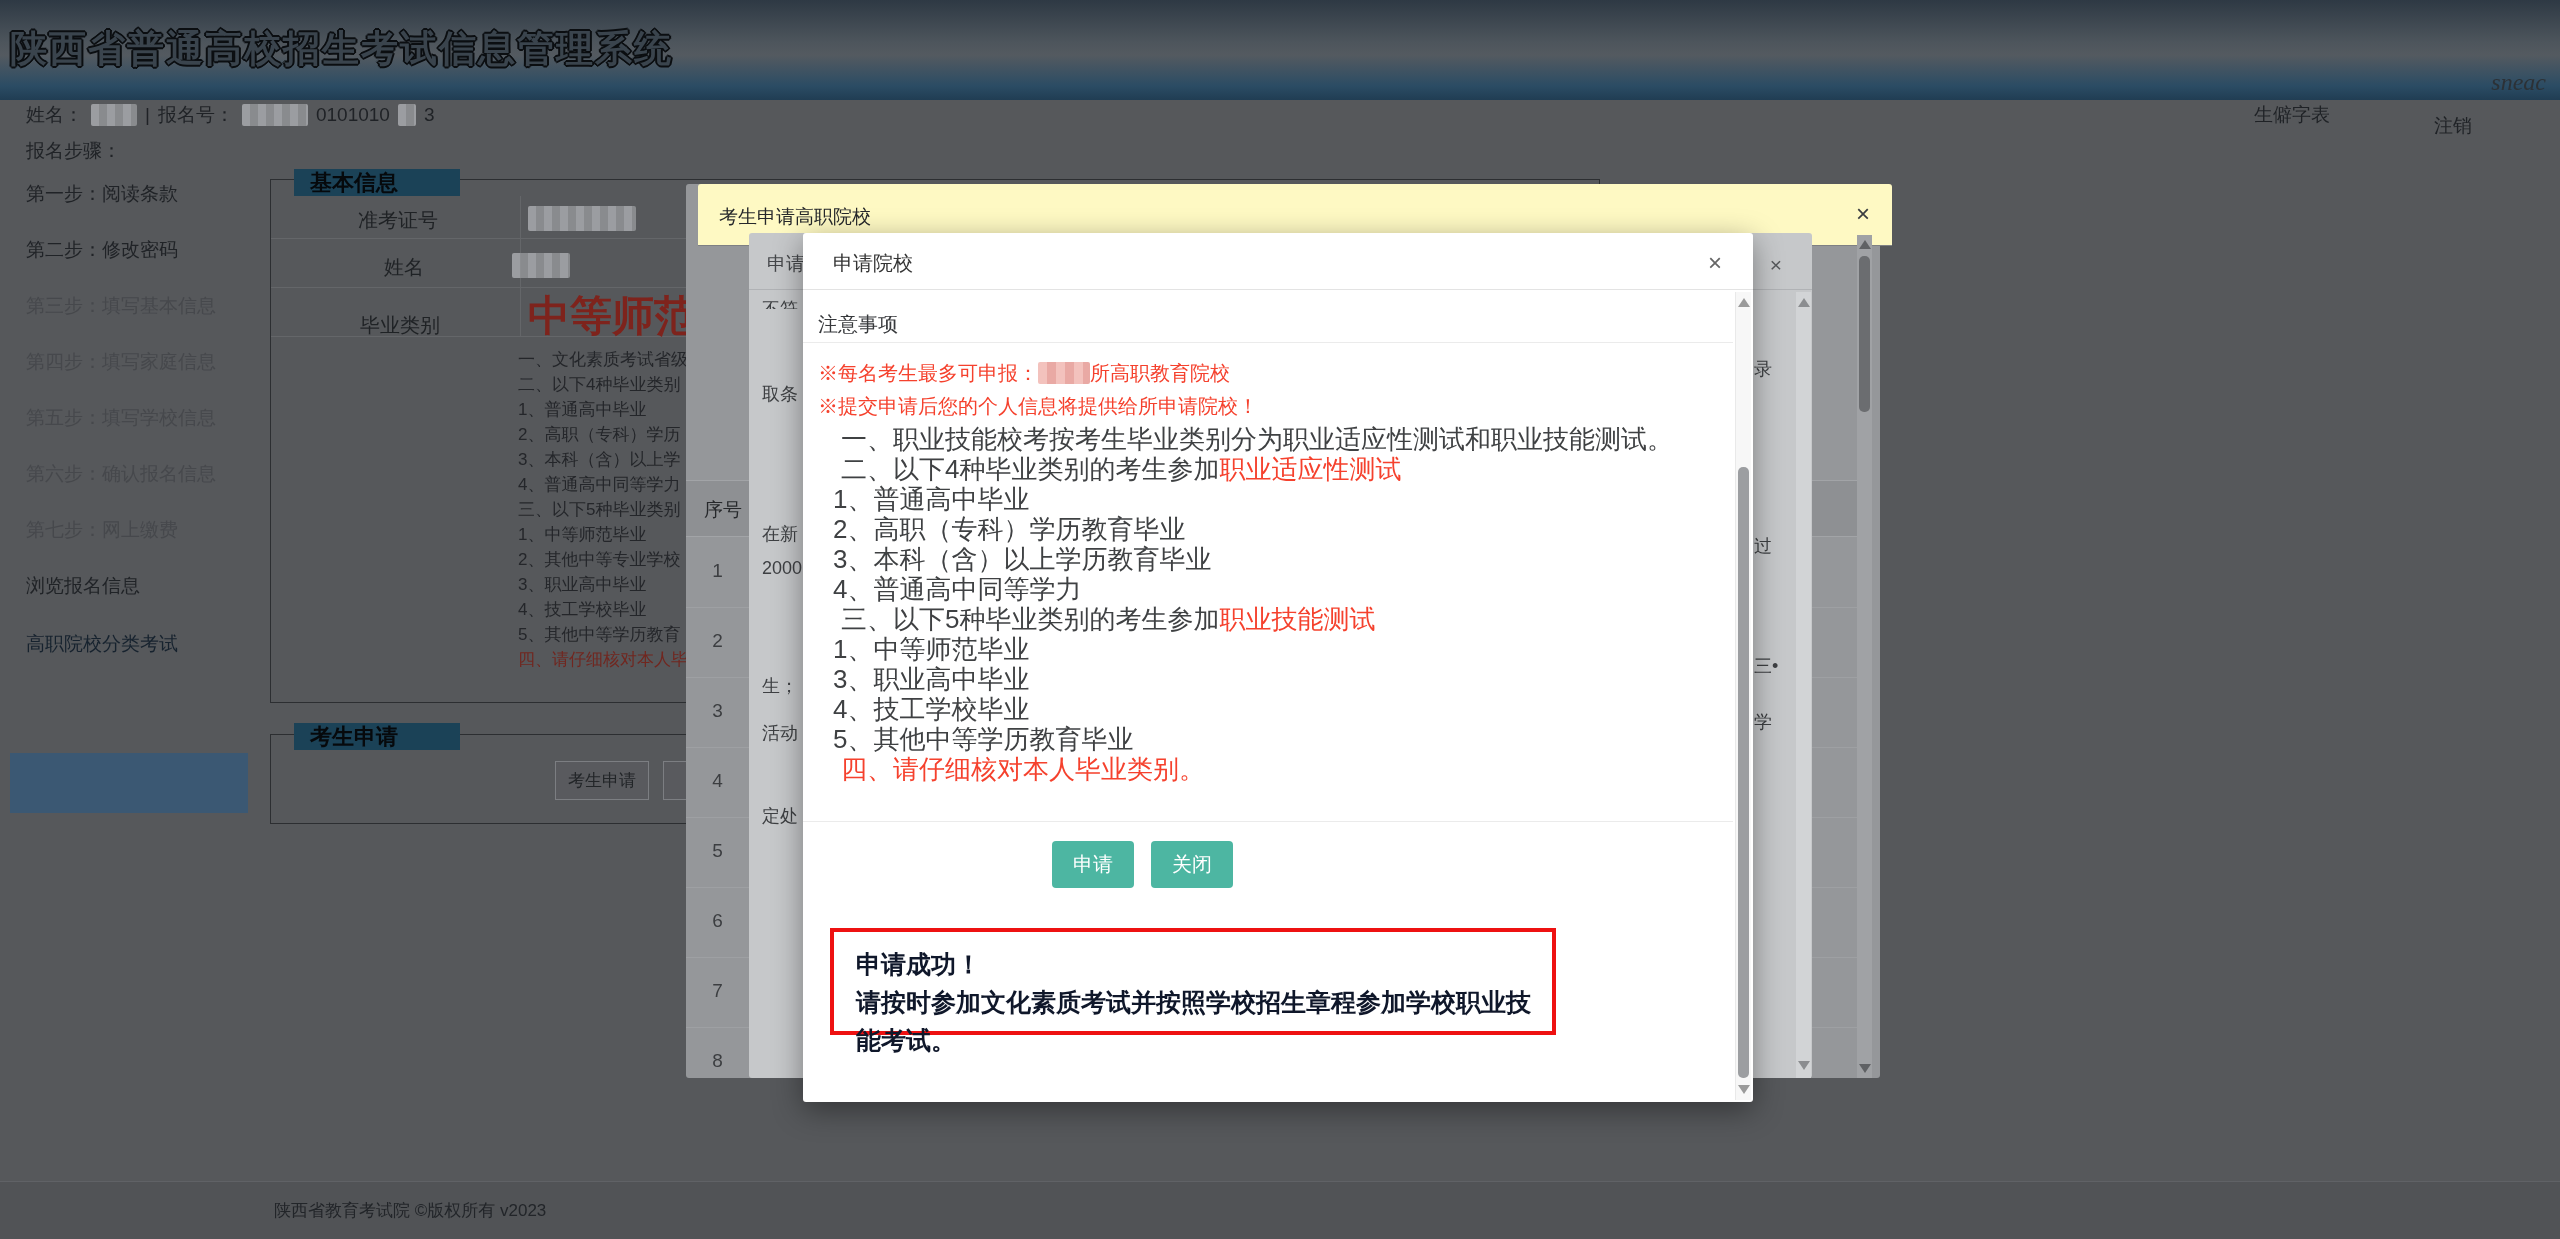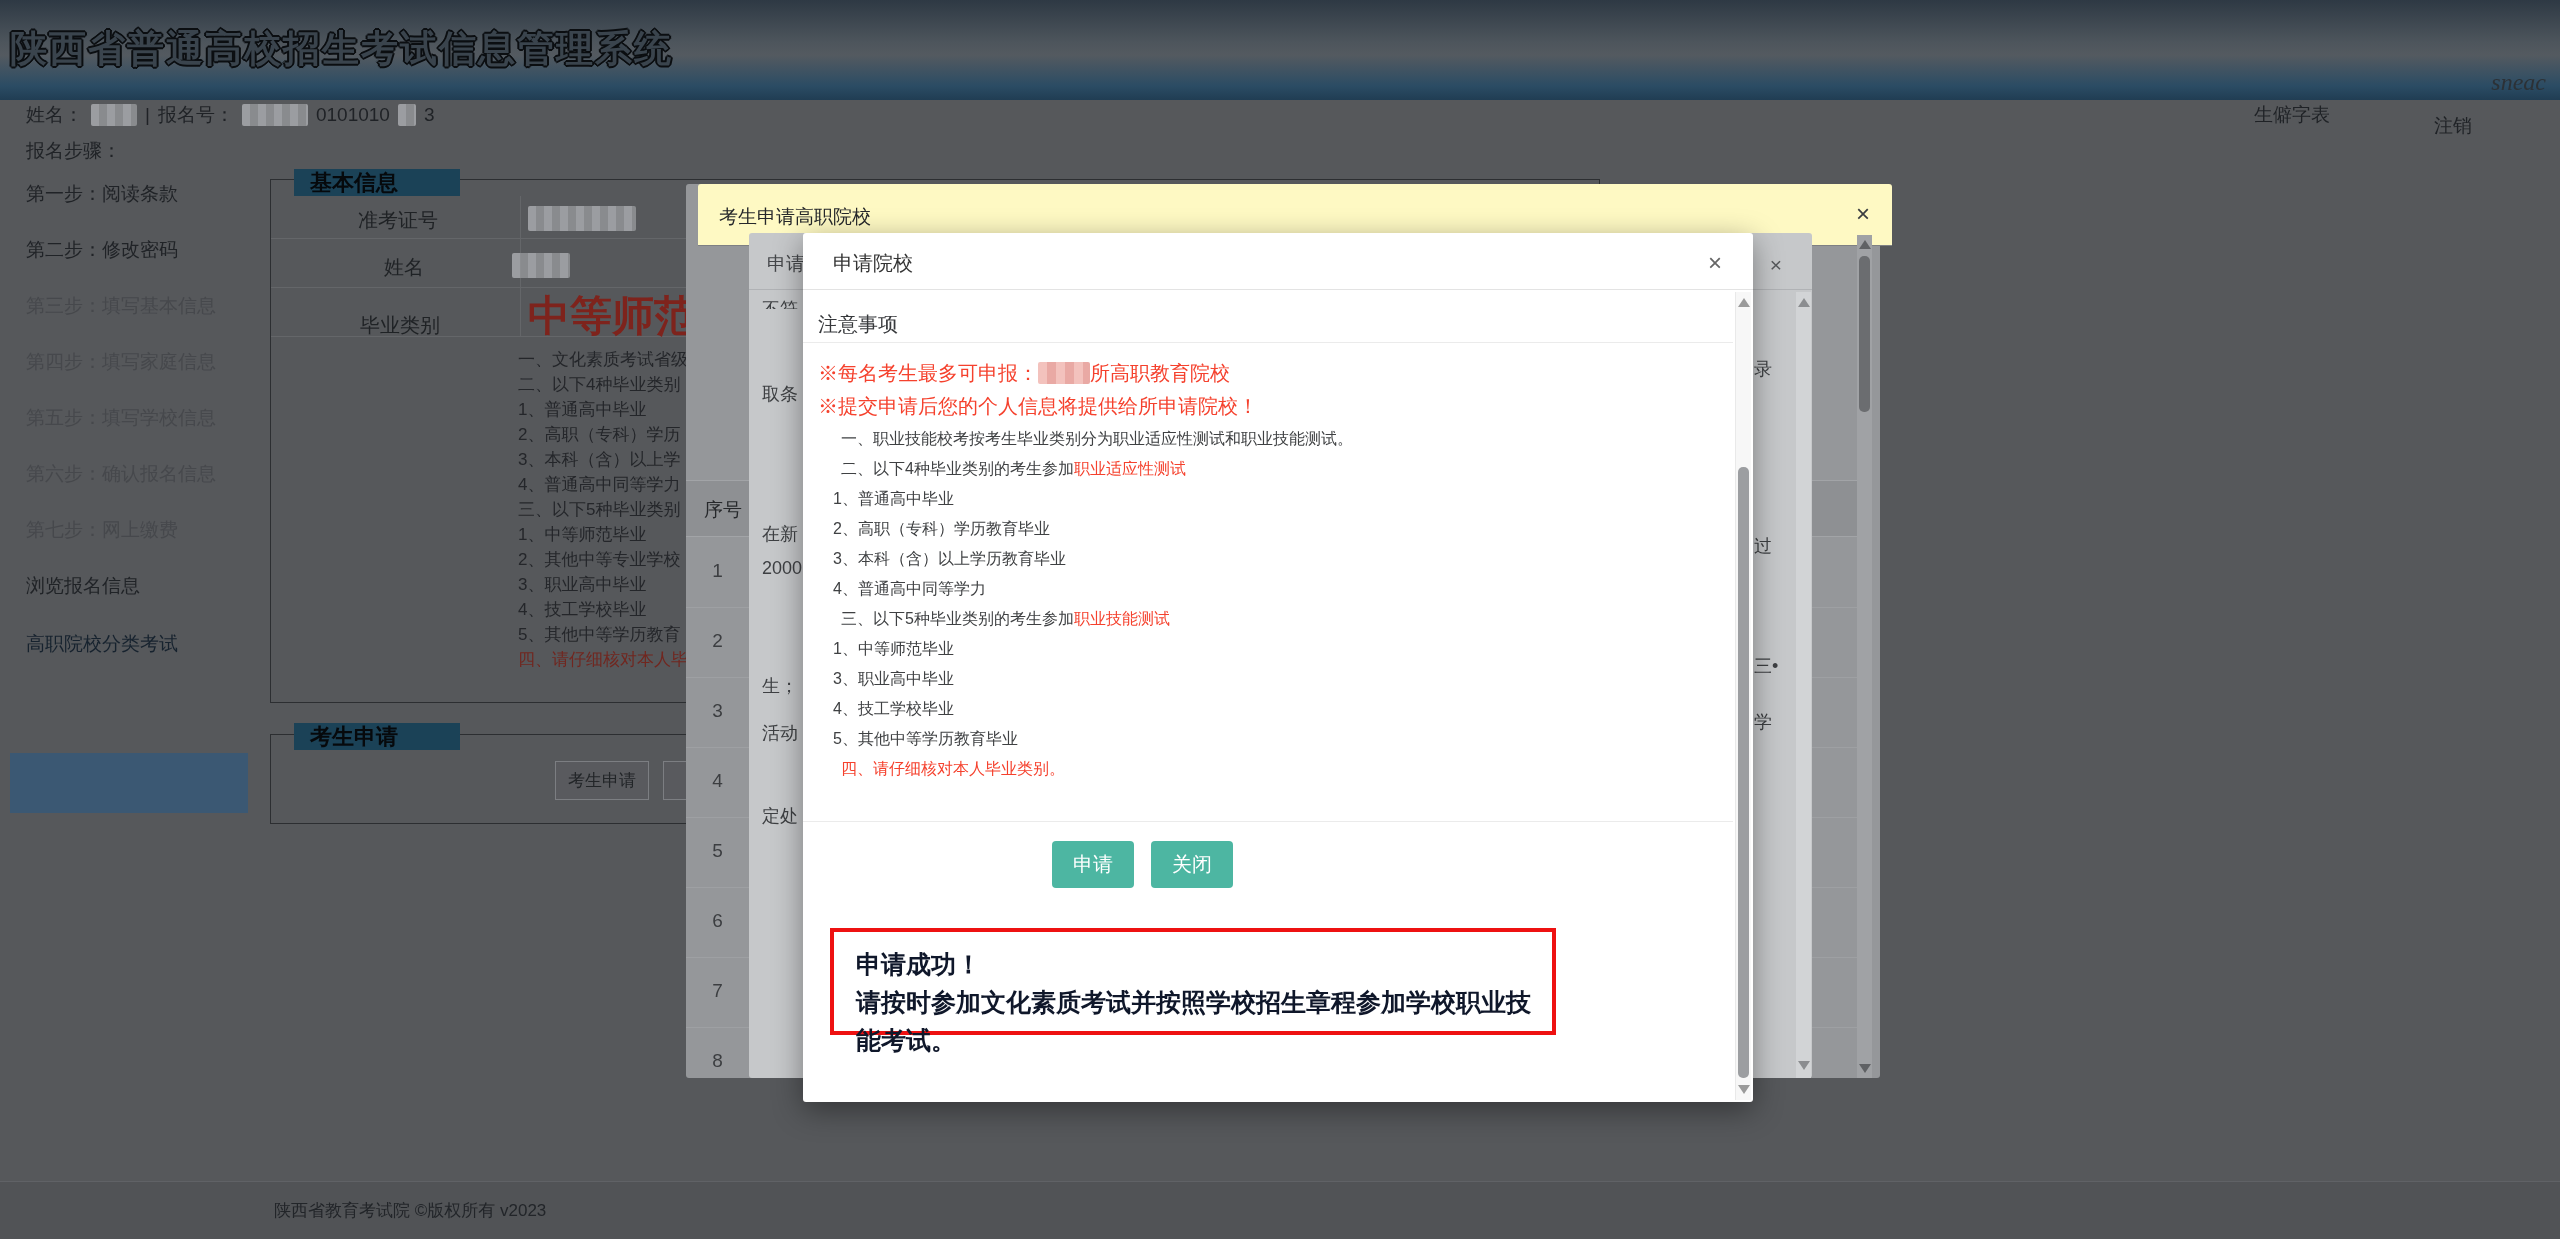--- a/index.html
+++ b/index.html
@@ -84,21 +84,21 @@
   .m-inner { left:803px; top:233px; width:950px; height:869px; background:#ffffff; z-index:30;
              box-shadow:0 8px 30px rgba(0,0,0,.4); }
   .m-inner .tbar { position:absolute; left:0; top:0; width:100%; height:57px; border-bottom:1px solid #e3e3e3; }
   .m-inner .ttl { position:absolute; left:30px; top:17px; font-size:20px; color:#333; }
   .m-inner .x-btn { right:31px; top:18px; color:#666; }
   .in-sec { position:absolute; left:15px; top:78px; font-size:20px; color:#37393c; }
   .in-div { position:absolute; left:0; width:930px; height:1px; background:#ebebeb; }
   .in-red { position:absolute; left:15px; font-size:20px; color:#f5412d; white-space:nowrap; }
   .pinkblur { display:inline-block; width:52px; height:22px; vertical-align:-4px; border-radius:2px;
               background:repeating-linear-gradient(90deg,#f3c2bd 0 9px,#e9a9a4 9px 18px); }
-  .in-list { position:absolute; left:30px; top:191px; font-size:16px; line-height:30px; color:#3f4143; white-space:nowrap; }
+  .in-list { position:absolute; left:30px; top:191px; font-size:26px; line-height:30px; color:#3f4143; white-space:nowrap; }
   .in-list .sect { padding-left:8px; }
   .in-list .red, .in-list .hl { color:#f5412d; }
   .teal-btn { position:absolute; top:608px; width:82px; height:47px; background:#4db6a2; border:none;
               border-radius:4px; color:#fff; font-size:20px; text-align:center; line-height:47px; cursor:pointer; }
   .success { position:absolute; left:27px; top:695px; width:726px; height:107px;
              border:4px solid #ee1111; background:#fff; }
   .success div { margin-left:22px; font-size:25px; font-weight:700; color:#0f172a; line-height:38px; }
   .success div:first-child { margin-top:13px; }
   .in-scroll { position:absolute; right:2px; top:59px; width:16px; height:808px; background:#f7f7f7;
                border-left:1px solid #e9e9e9; }

